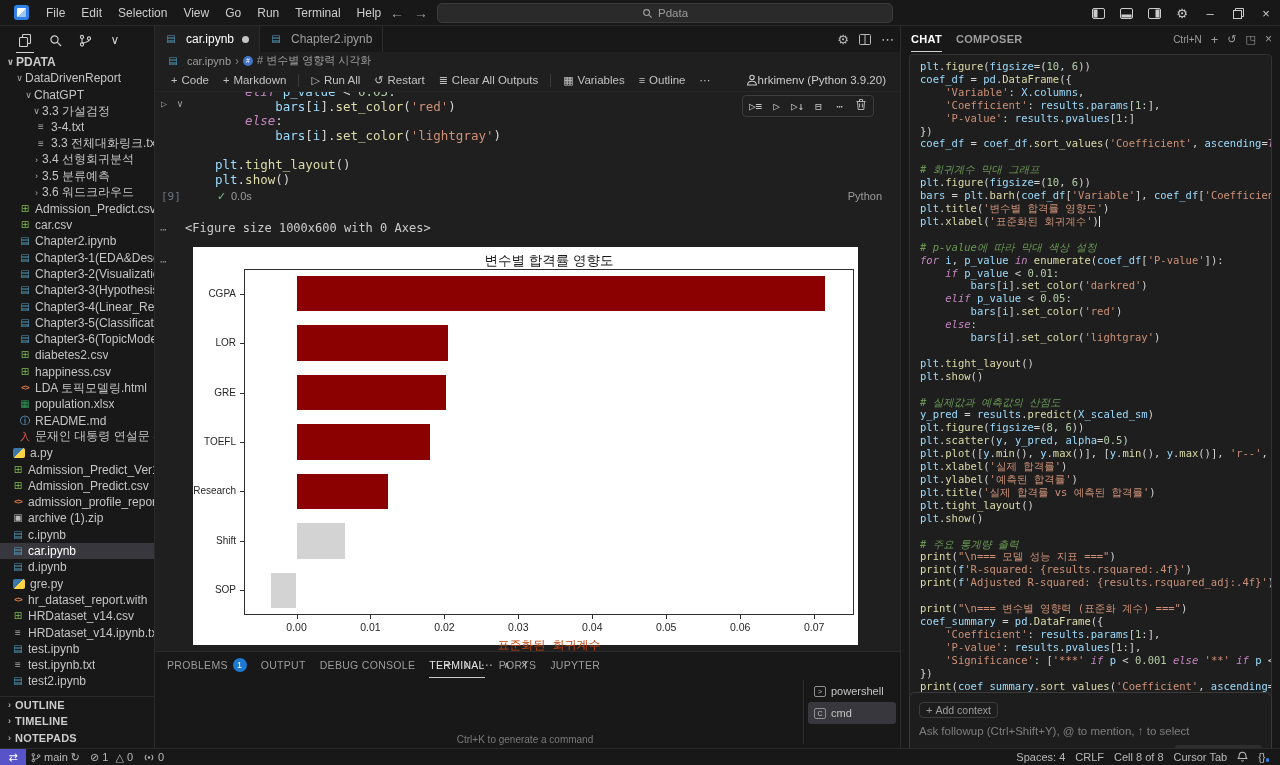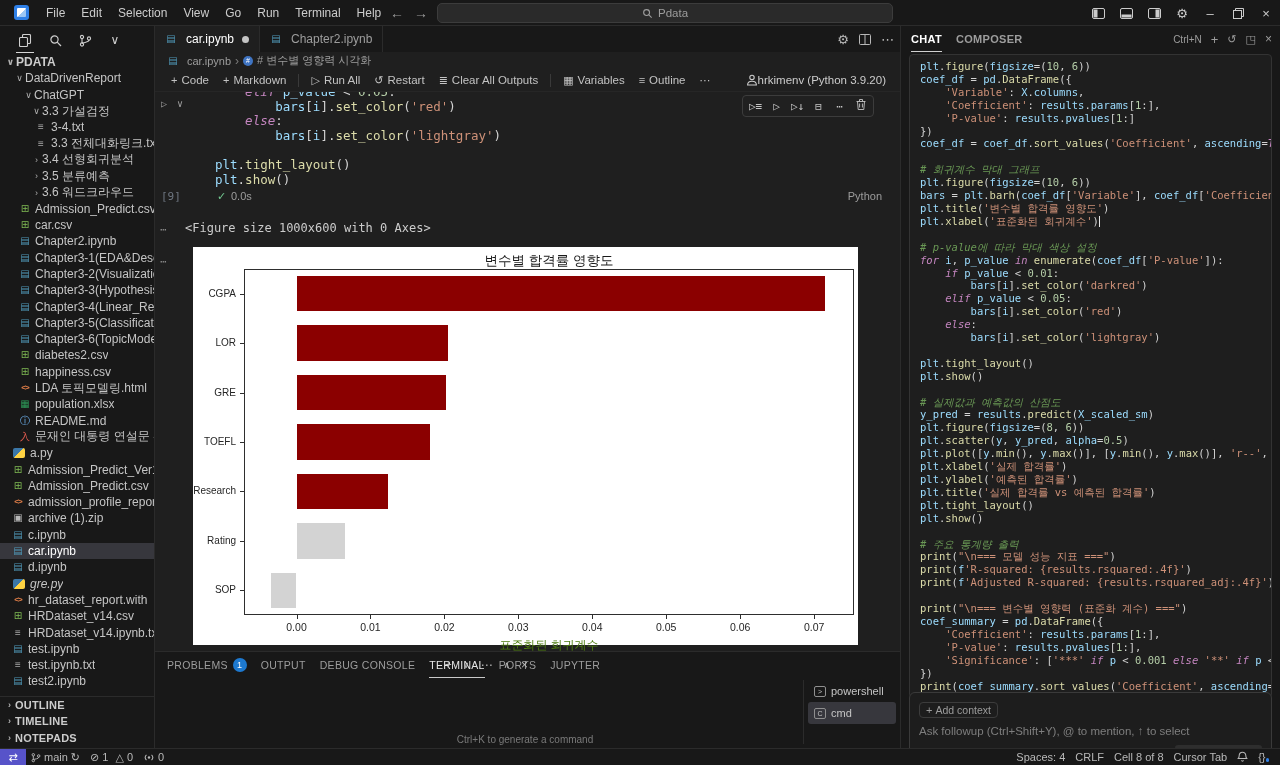--- a/index.html
+++ b/index.html
@@ -78,21 +78,21 @@
   .output-text { position:absolute; left:30px; top:129px; font-size:12px; color:#cccccc; white-space:pre;}
 
   
   .figure { position:absolute; left:38px; top:155px; width:665px; height:398px; background:#ffffff; }
   .fig-title { position:absolute; left:51px; width:610px; text-align:center; top:5px; color:#1a1a1a; font-size:13.5px; font-family:"Liberation Sans",sans-serif;}
   .plot-frame { position:absolute; border:1px solid #2e2e2e; }
   .bar { position:absolute; }
   .ytick-label { position:absolute; color:#262626; font-size:10px; text-align:right; font-family:"Liberation Sans",sans-serif;}
   .xtick-label { position:absolute; color:#262626; font-size:10.5px; text-align:center; width:40px; font-family:"Liberation Sans",sans-serif;}
   .tickmark { position:absolute; background:#2e2e2e; }
-  .fig-xlabel { position:absolute; left:51px; width:610px; text-align:center; color:#4d7c0f; font-size:12px; font-family:Liberation Serif, serif;}
+  .fig-xlabel { position:absolute; left:51px; width:610px; text-align:center; color:#c2410c; font-size:12px; font-family:Liberation Mono, monospace;}
 
   
   .panel { flex:0 0 97px; border-top:1px solid #2b2b2b; background:#181818; position:relative; font-size:11px;}
   .panel-tabs { height:26px; display:flex; align-items:center; padding-left:12px; gap:14px; font-size:10.5px; color:#9d9d9d; letter-spacing:.3px;}
   .ptab { display:flex; align-items:center; gap:5px; height:100%; cursor:pointer;}
   .ptab.active { color:#e7e7e7; border-bottom:1px solid #c9c9c9;}
   .badge { min-width:14px; height:14px; border-radius:8px; background:#1d79d0; color:#fff; font-size:9px;
     display:flex; align-items:center; justify-content:center; padding:0 3px;}
   .panel-icons { position:absolute; right:372px; top:0; height:26px; display:flex; align-items:center; gap:11px; color:#b9b9b9; font-size:12px;}
   .term-body { position:absolute; left:14px; top:28px; font-family:"DejaVu Sans Mono","Liberation Mono",monospace; font-size:11.5px; line-height:15px; color:#cccccc; white-space:pre;}
@@ -340,21 +340,21 @@
             <span class="tree-label">c.ipynb</span>
           </div>
           <div class="tree-row selected" style="padding-left: 12px;">
             <span class="fic nb">▤</span>
             <span class="tree-label">car.ipynb</span>
           </div>
           <div class="tree-row" style="padding-left: 12px;">
             <span class="fic nb">▤</span>
             <span class="tree-label">d.ipynb</span>
           </div>
-          <div class="tree-row" style="padding-left: 12px; font-style: italic;">
+          <div class="tree-row" style="padding-left: 12px;">
             <span class="fic py"></span>
             <span class="tree-label">gre.py</span>
           </div>
           <div class="tree-row" style="padding-left: 12px;">
             <span class="fic html">&lt;&gt;</span>
             <span class="tree-label">hr_dataset_report.with</span>
           </div>
           <div class="tree-row" style="padding-left: 12px;">
             <span class="fic csv">⊞</span>
             <span class="tree-label">HRDataset_v14.csv</span>
@@ -499,21 +499,21 @@
             <div class="bar" style="left:103.5px;top:127.8px;width:149.4px;height:35.6px;background:#8B0000"></div>
             <div class="ytick-label" style="left:-9px;width:52px;top:139.6px">GRE</div>
             <div class="tickmark" style="left:47px;top:145.6px;width:4px;height:1px"></div>
             <div class="bar" style="left:103.5px;top:177.2px;width:133.1px;height:35.6px;background:#8B0000"></div>
             <div class="ytick-label" style="left:-9px;width:52px;top:189.0px">TOEFL</div>
             <div class="tickmark" style="left:47px;top:195.0px;width:4px;height:1px"></div>
             <div class="bar" style="left:103.5px;top:226.6px;width:91.7px;height:35.6px;background:#8B0000"></div>
             <div class="ytick-label" style="left:-9px;width:52px;top:238.4px">Research</div>
             <div class="tickmark" style="left:47px;top:244.4px;width:4px;height:1px"></div>
             <div class="bar" style="left:103.5px;top:276.1px;width:48.8px;height:35.6px;background:#D3D3D3"></div>
-            <div class="ytick-label" style="left:-9px;width:52px;top:287.9px">Rating</div>
+            <div class="ytick-label" style="left:-9px;width:52px;top:287.9px">Shift</div>
             <div class="tickmark" style="left:47px;top:293.9px;width:4px;height:1px"></div>
             <div class="bar" style="left:78.4px;top:325.5px;width:25.1px;height:35.6px;background:#D3D3D3"></div>
             <div class="ytick-label" style="left:-9px;width:52px;top:337.3px">SOP</div>
             <div class="tickmark" style="left:47px;top:343.3px;width:4px;height:1px"></div>
             <div class="tickmark" style="left:103.5px;top:368px;width:1px;height:4px"></div>
             <div class="xtick-label" style="left:83.5px;top:374px">0.00</div>
             <div class="tickmark" style="left:177.4px;top:368px;width:1px;height:4px"></div>
             <div class="xtick-label" style="left:157.4px;top:374px">0.01</div>
             <div class="tickmark" style="left:251.4px;top:368px;width:1px;height:4px"></div>
             <div class="xtick-label" style="left:231.4px;top:374px">0.02</div>

